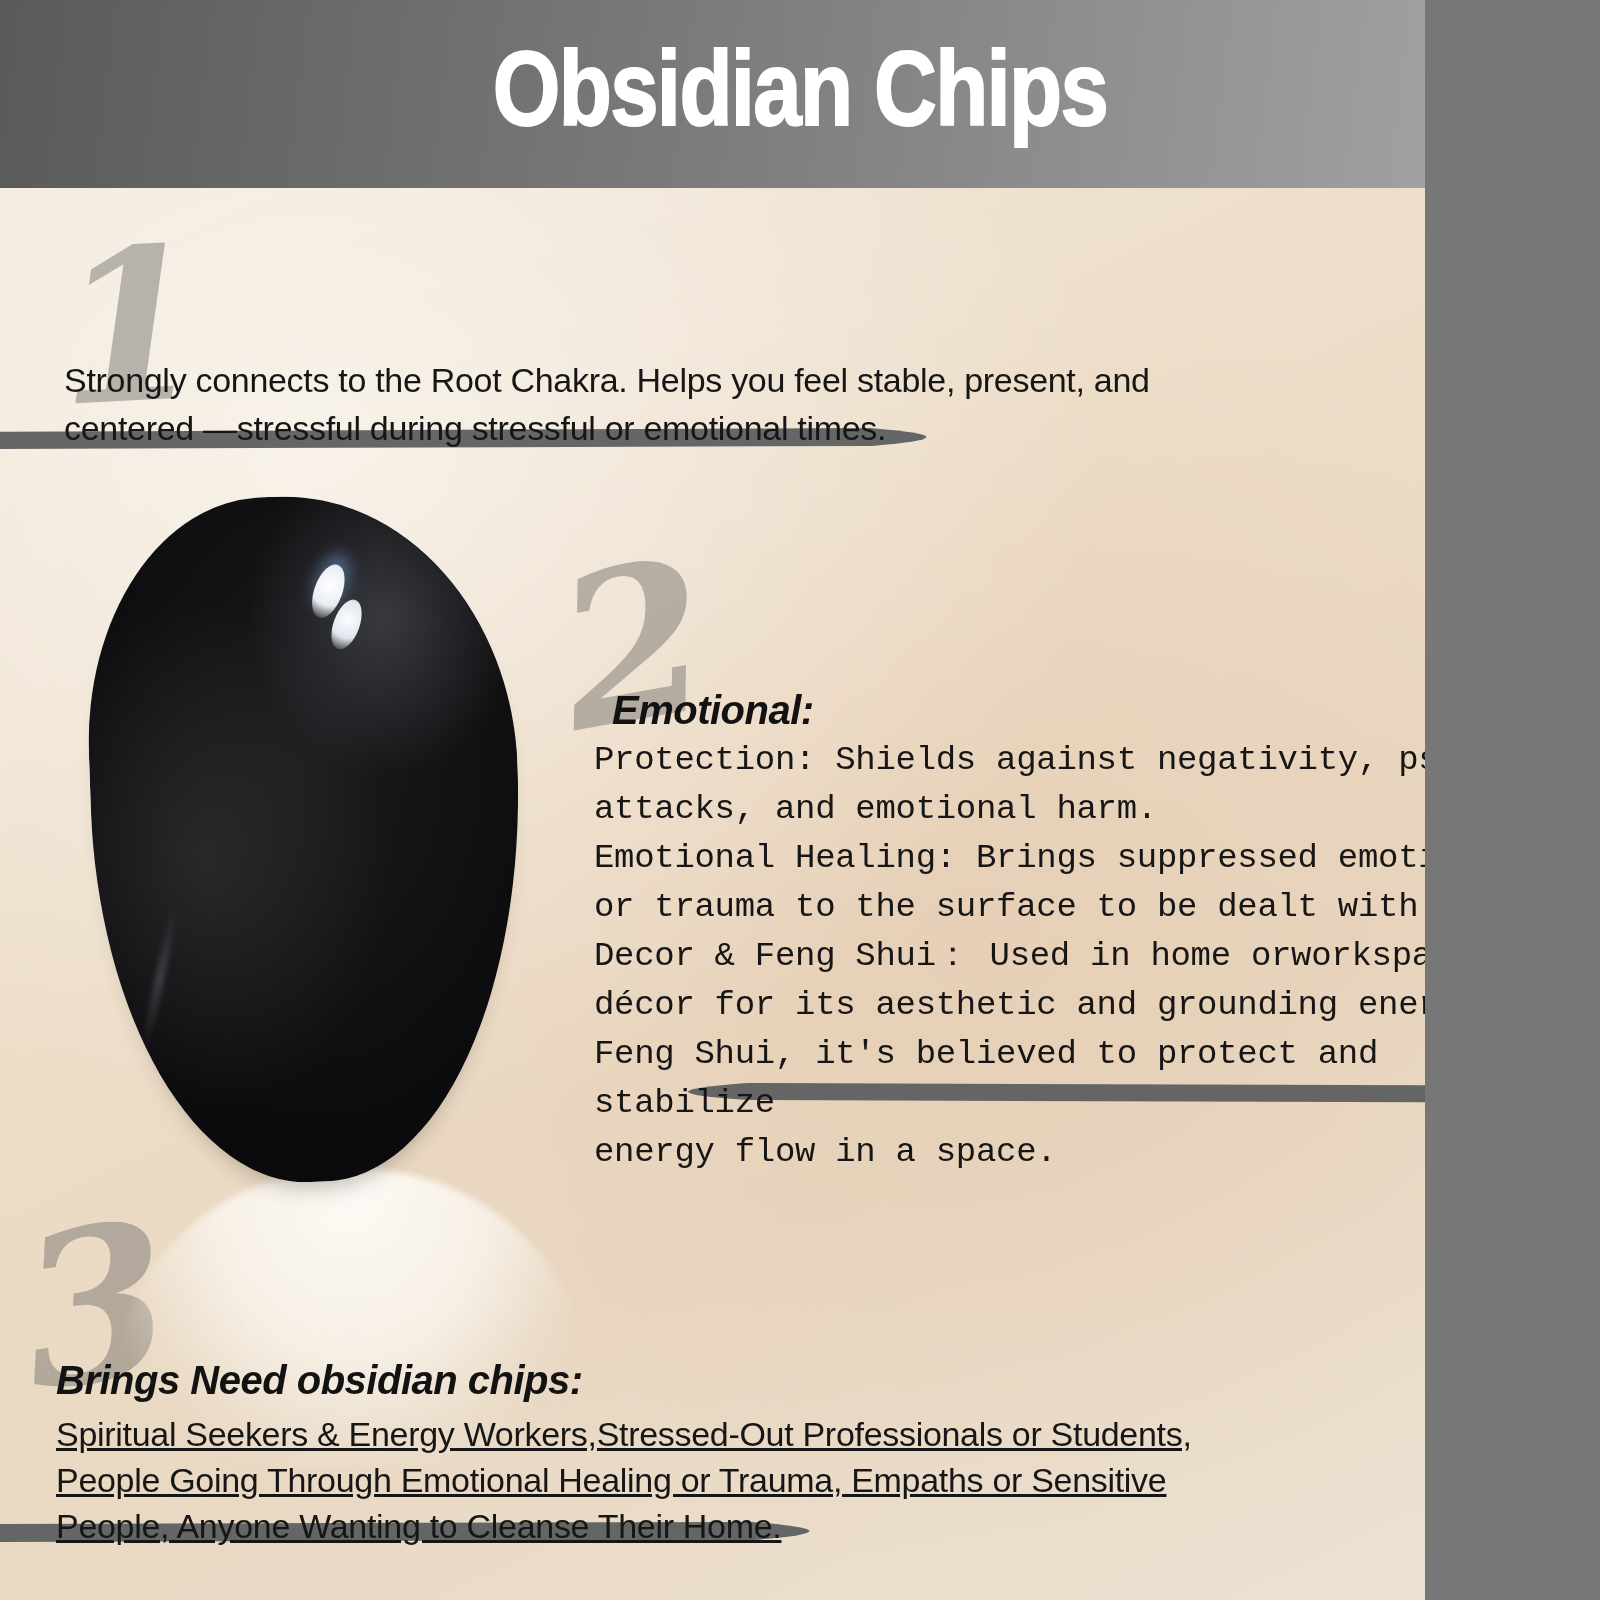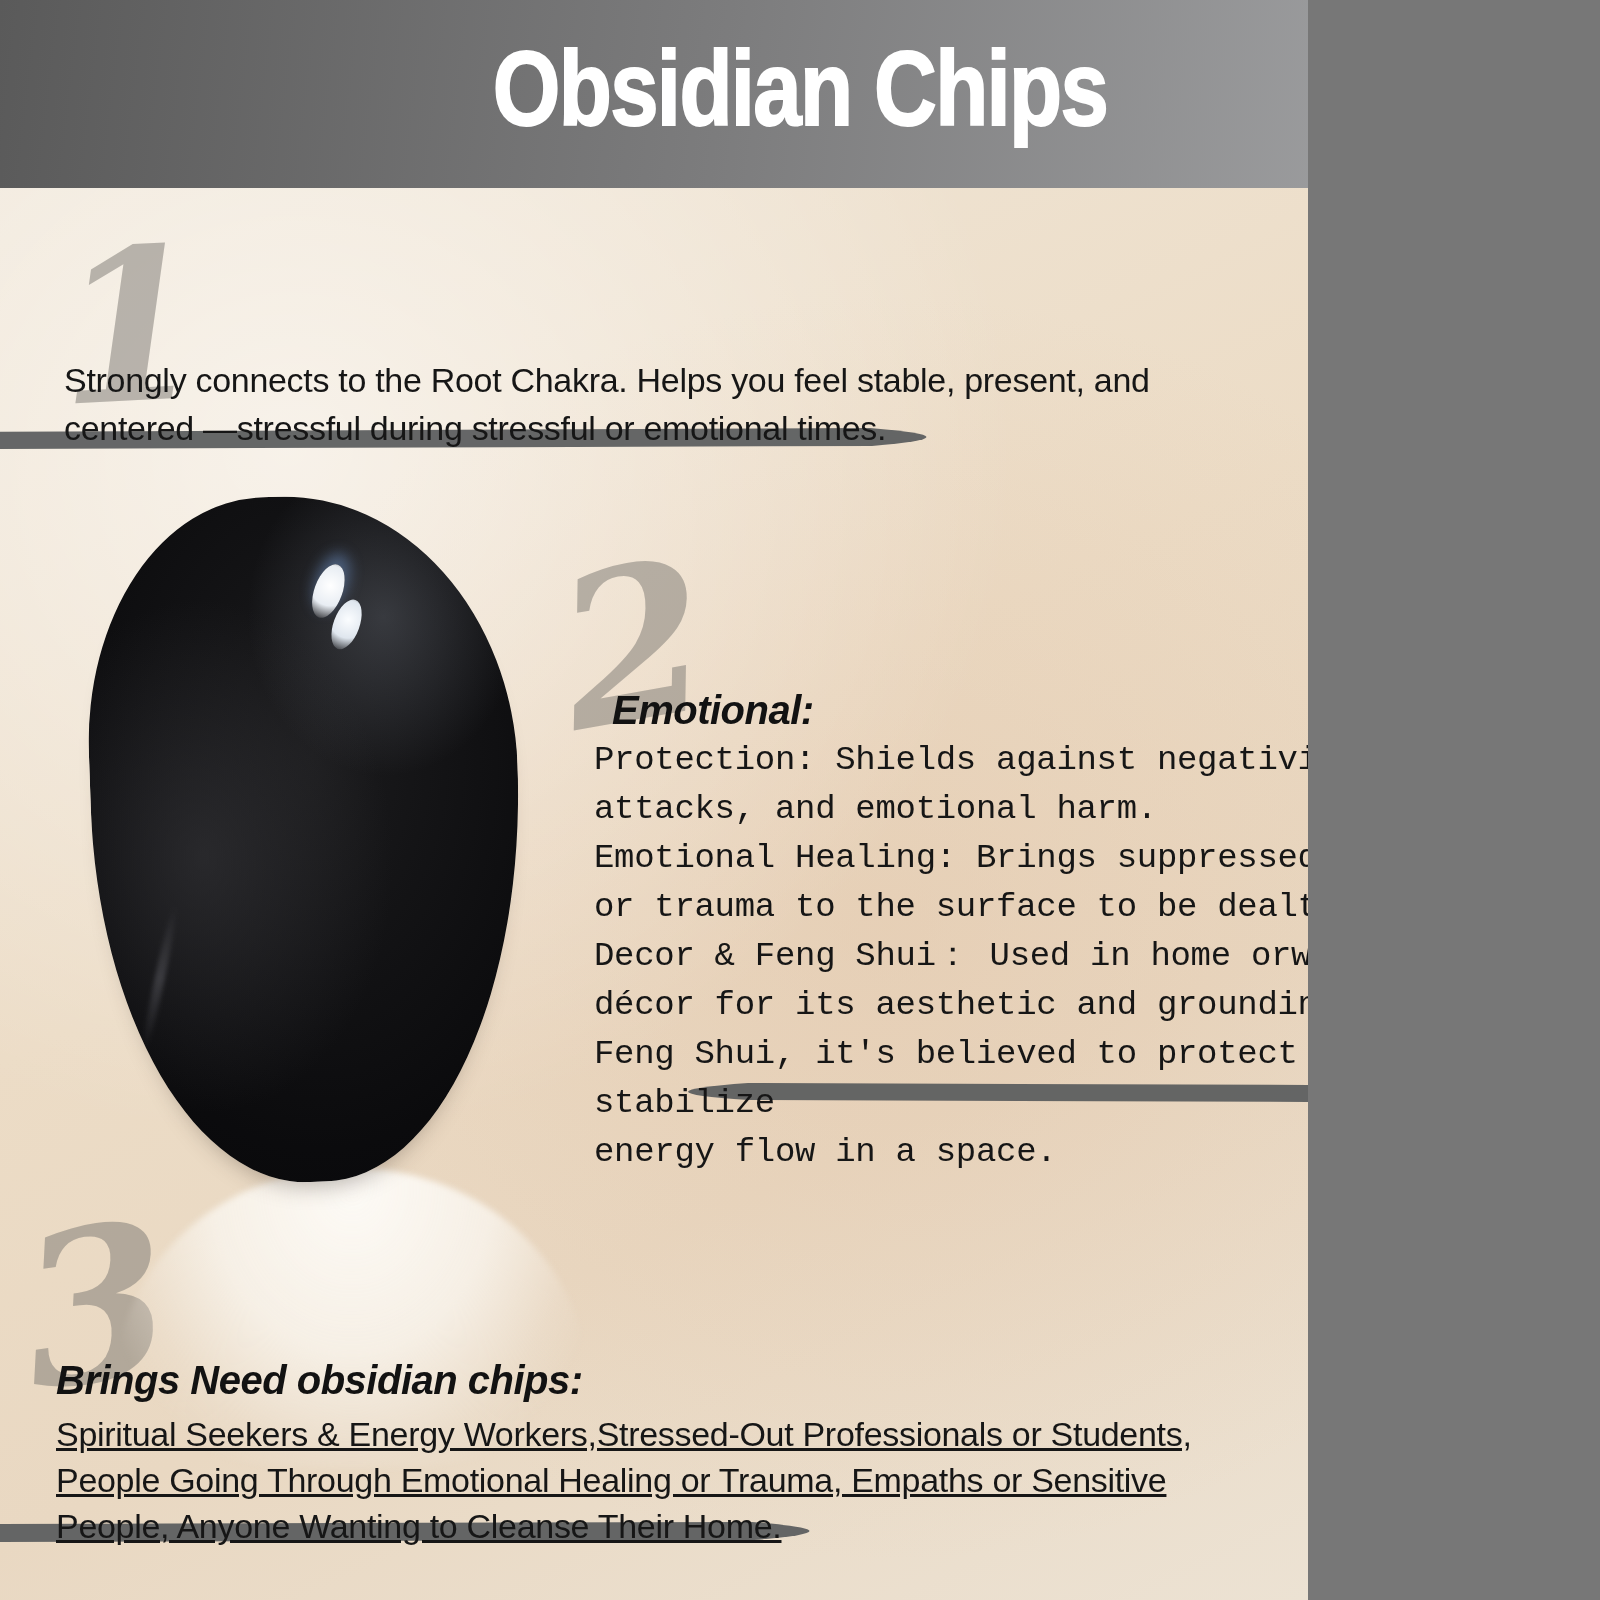--- a/index.html
+++ b/index.html
@@ -1,18 +1,18 @@
 <!DOCTYPE html>
 <html><head>
 <meta charset="utf-8">
 <style>
   html,body{margin:0;padding:0;background:#777;}
   .canvas{
     position:relative;
-    width:1308px;height:1600px;
+    width:1425px;height:1600px;
     overflow:hidden;
     font-family:"Liberation Sans", sans-serif;
     background:
       radial-gradient(90% 70% at 22% 28%, rgba(255,255,255,0.55), rgba(255,255,255,0) 62%),
       radial-gradient(75% 55% at 68% 58%, rgba(224,192,162,0.40), rgba(224,192,162,0) 72%),
       linear-gradient(155deg, #f1e9dc 0%, #ecdcc6 48%, #e9d8c2 70%, #ece2d3 100%);
   }
 
   
   .header{

